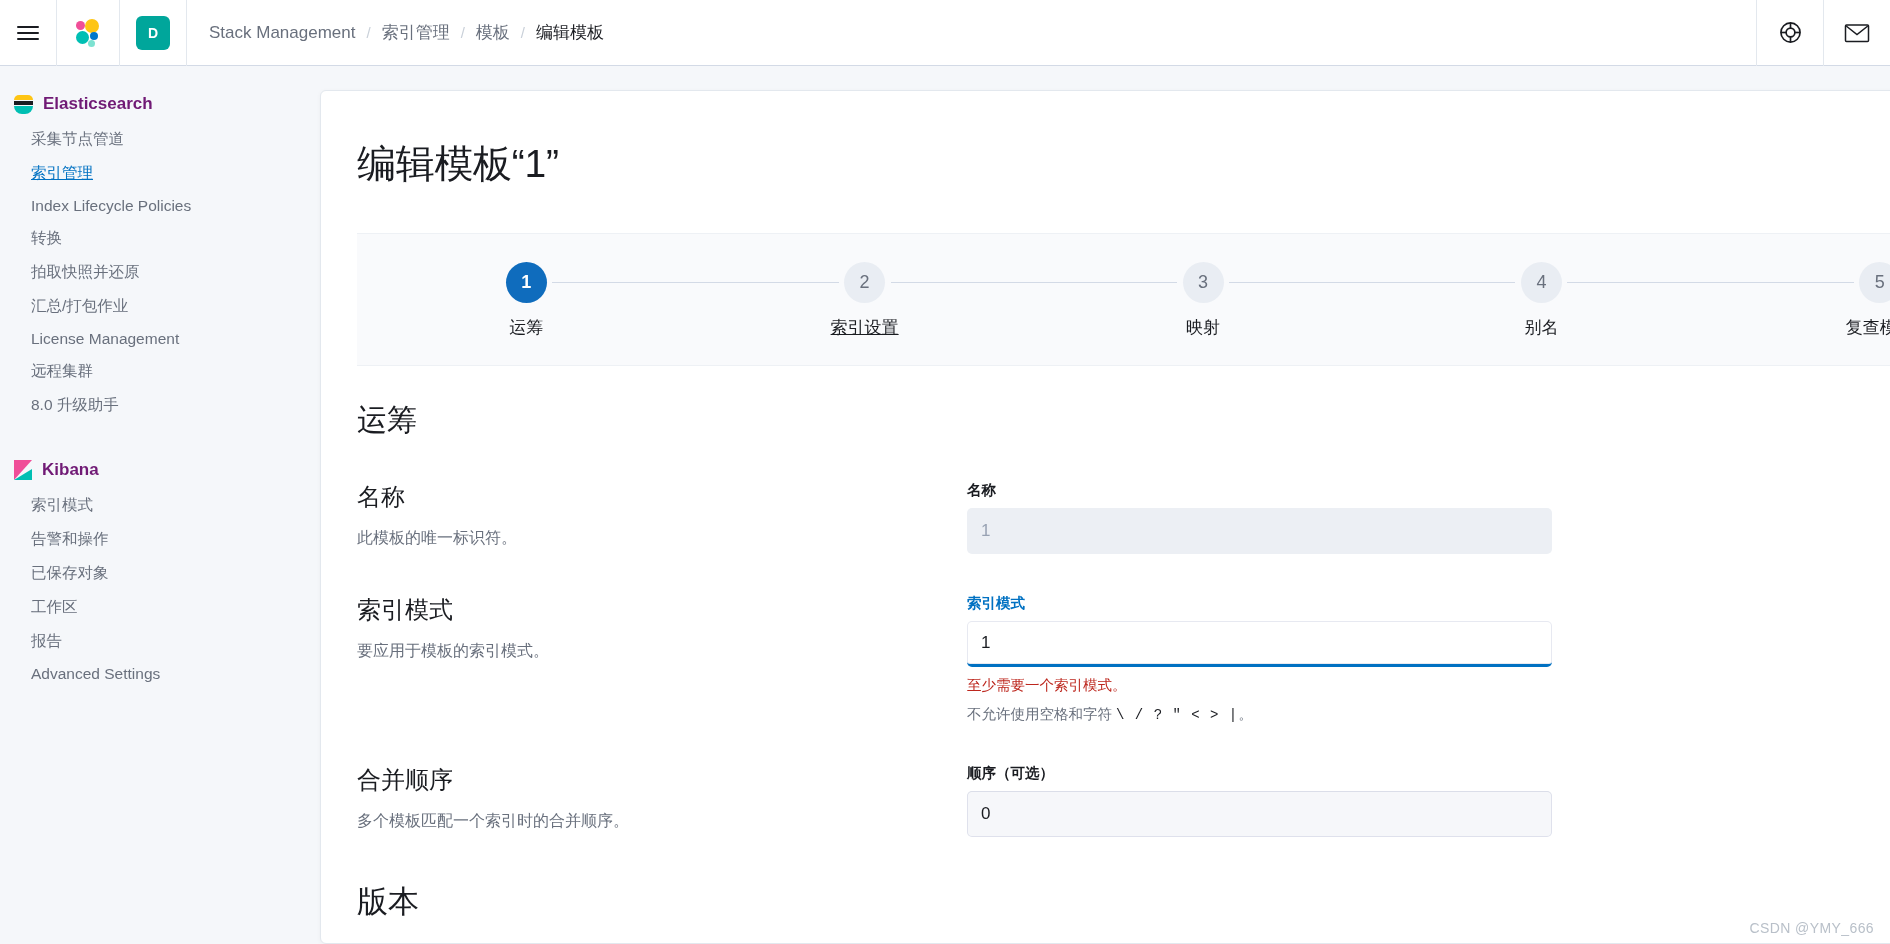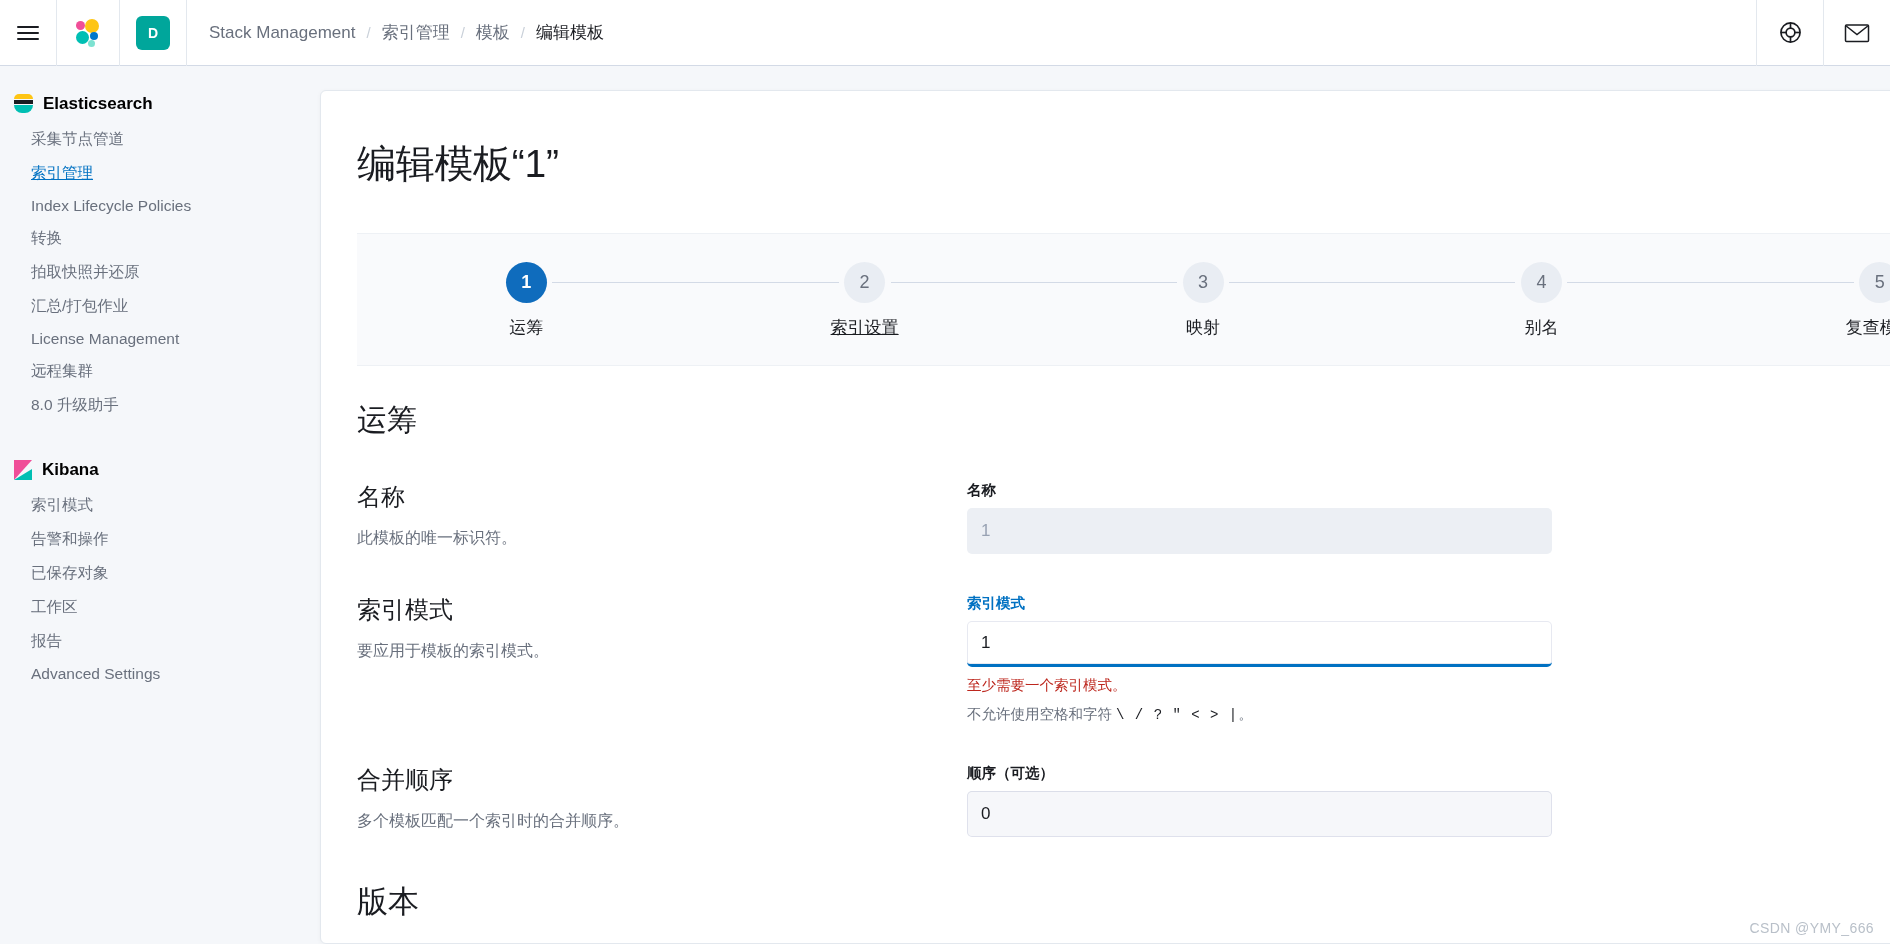--- a/index.html
+++ b/index.html
@@ -62,23 +62,23 @@
   
   .sidebar {
     position: absolute; top: 66px; left: 0;
     width: 266px; height: 878px;
     background: #f5f7fa;
     padding: 22px 0 0 0;
     overflow: hidden;
   }
   .nav-group { margin-bottom: 6px; }
   .nav-group-title {
-    display: flex; gap: 10px;
+    display: flex; align-items: center; gap: 10px;
     padding: 6px 0 6px 14px;
-    font-size: 17px; font-weight: 700; color: #000000;
+    font-size: 17px; font-weight: 700; color: #701a75;
   }
   .nav-items { padding-top: 2px; }
   .nav-item {
     display: block; padding: 6.5px 0 6.5px 31px;
     font-size: 15.5px; color: #69707d; cursor: pointer;
     white-space: nowrap;
   }
   .nav-item.selected { color: #0071c2; text-decoration: underline; }
   .group-gap { height: 26px; }
 

